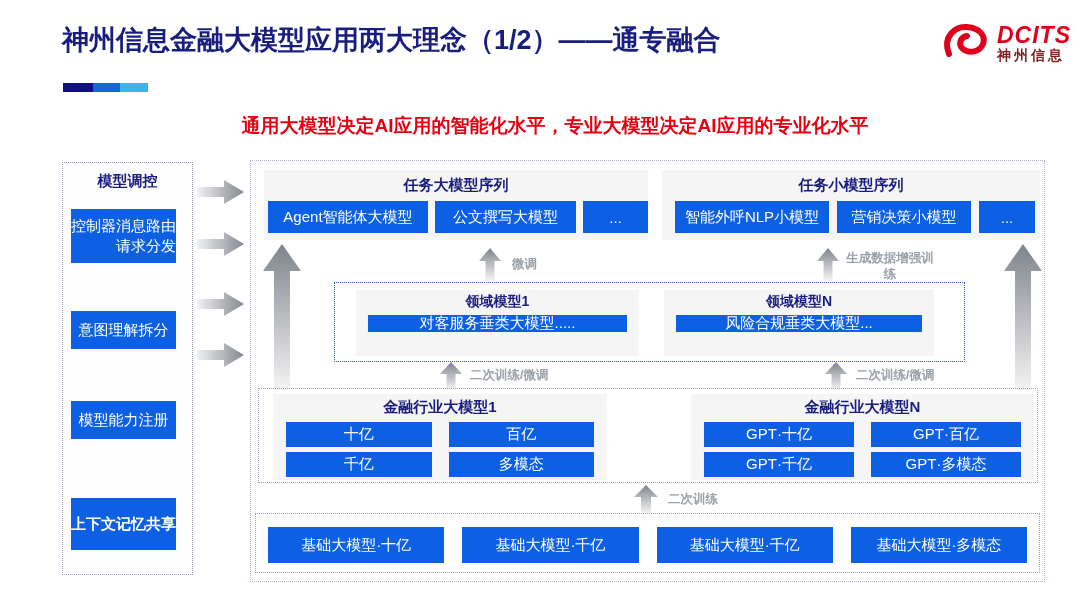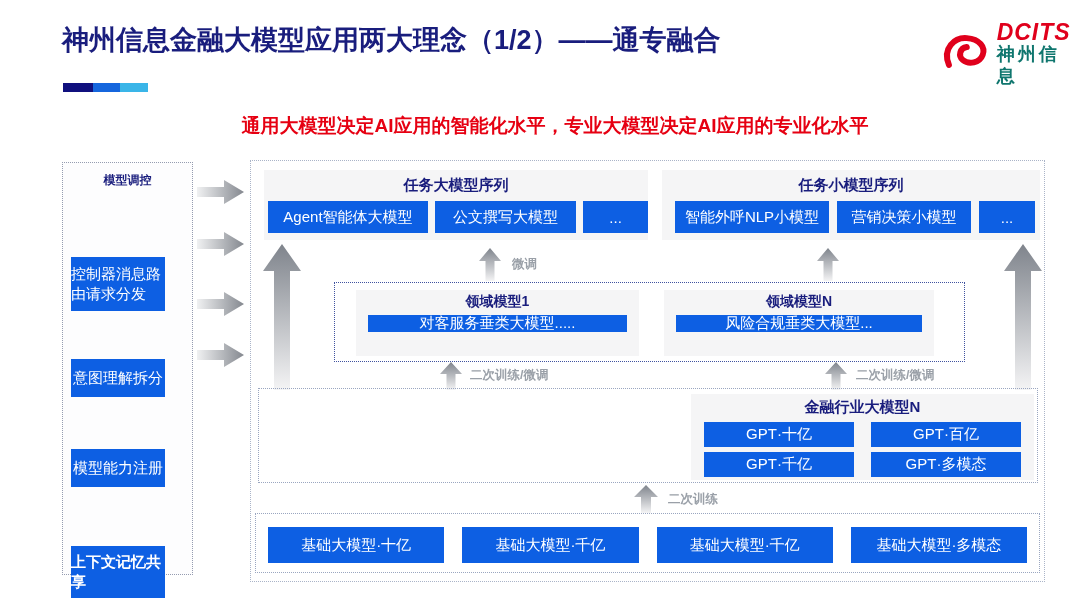--- a/index.html
+++ b/index.html
@@ -17,27 +17,27 @@
   
   .title{position:absolute;left:62px;top:22px;font-size:27px;font-weight:bold;color:var(--navy);white-space:nowrap;}
   .accent-bar{position:absolute;left:63px;top:83px;height:9px;display:flex;}
   .accent-bar span{display:block;height:100%;}
   .accent-bar .b1{width:30px;background:var(--bar-dark,#10107e);}
   .accent-bar .b2{width:27px;background:var(--bar-mid,#1566dd);}
   .accent-bar .b3{width:28px;background:var(--bar-light,#3ab5e8);}
   .subtitle{position:absolute;left:140px;top:113px;width:830px;text-align:center;font-size:19px;font-weight:bold;color:var(--red);}
   .logo{position:absolute;left:940px;top:20px;display:flex;align-items:center;gap:7px;}
   .logo-en{font-size:23px;font-weight:800;font-style:italic;color:#e0001c;letter-spacing:1px;line-height:1.05;}
-  .logo-cn{font-size:18px;font-weight:bold;color:#0f766e;letter-spacing:3px;line-height:1.2;}
+  .logo-cn{font-size:14px;font-weight:bold;color:#7f1d1d;letter-spacing:3px;line-height:1.2;}
 
   
   .sidebar{position:absolute;left:62px;top:162px;width:131px;height:413px;border:1px dotted #959cb0;background:#fdfdfe;}
-  .side-title{position:absolute;left:0;top:9px;width:100%;text-align:center;font-size:12px;font-weight:bold;color:var(--navy);}
-  .side-btn{position:absolute;left:8px;width:94px;background:var(--accent-blue);color:#fff;font-size:15px;
-            display:flex;align-items:center;justify-content:center;text-align:left;line-height:1.35;margin-top:48px;}
+  .side-title{position:absolute;left:0;top:9px;width:100%;text-align:center;font-size:15px;font-weight:bold;color:var(--navy);}
+  .side-btn{position:absolute;left:8px;width:105px;background:var(--accent-blue);color:#fff;font-size:15px;
+            display:flex;align-items:center;justify-content:center;text-align:right;line-height:1.35;}
   .sb1{top:46px;height:54px;}
   .sb2{top:148px;height:38px;}
   .sb3{top:238px;height:38px;}
   .sb4{top:335px;height:52px;font-weight:bold;}
 
   
   .outer-box{position:absolute;left:250px;top:160px;width:795px;height:422px;border:1px dotted #aab4c8;}
 
   
   .panel-title{text-align:center;font-weight:bold;color:var(--navy);}
@@ -166,20 +166,21 @@
       <path d="M19 0 L38 27 L27 27 L27 146 L11 146 L11 27 L0 27 Z" fill="url(#gradUp)"></path>
     </svg>
 
   <svg class="arrow" style="left:479px;top:248px" width="22" height="33">
       <path d="M11 0 L22 13 L15.5 13 L15.5 33 L6.5 33 L6.5 13 L0 13 Z" fill="url(#gradUp)"></path>
     </svg>
   <div class="flow-label" style="left:512px;top:256px">微调</div>
   <svg class="arrow" style="left:817px;top:248px" width="22" height="33">
       <path d="M11 0 L22 13 L15.5 13 L15.5 33 L6.5 33 L6.5 13 L0 13 Z" fill="url(#gradUp)"></path>
     </svg>
+  <div class="flow-label wrap" style="left:843px;top:250px">生成数据增强训练</div>
 
   <div class="domain-box">
     <div class="domain-panel domain-left">
       <div class="panel-title">领域模型1</div>
       <div class="btn">对客服务垂类大模型.....</div>
     </div>
     <div class="domain-panel domain-right">
       <div class="panel-title">领域模型N</div>
       <div class="btn">风险合规垂类大模型...</div>
     </div>
@@ -188,20 +189,29 @@
   <svg class="arrow" style="left:440px;top:362px" width="22" height="28">
       <path d="M11 0 L22 12 L15.5 12 L15.5 28 L6.5 28 L6.5 12 L0 12 Z" fill="url(#gradUp)"></path>
     </svg>
   <div class="flow-label" style="left:470px;top:367px">二次训练/微调</div>
   <svg class="arrow" style="left:825px;top:362px" width="22" height="28">
       <path d="M11 0 L22 12 L15.5 12 L15.5 28 L6.5 28 L6.5 12 L0 12 Z" fill="url(#gradUp)"></path>
     </svg>
   <div class="flow-label" style="left:856px;top:367px">二次训练/微调</div>
 
   <div class="industry-box">
+    <div class="industry-panel industry-left">
+      <div class="panel-title">金融行业大模型1</div>
+      <div class="industry-grid">
+        <div class="btn">十亿</div>
+        <div class="btn">百亿</div>
+        <div class="btn">千亿</div>
+        <div class="btn">多模态</div>
+      </div>
+    </div>
     <div class="industry-panel industry-right">
       <div class="panel-title">金融行业大模型N</div>
       <div class="industry-grid">
         <div class="btn">GPT·十亿</div>
         <div class="btn">GPT·百亿</div>
         <div class="btn">GPT·千亿</div>
         <div class="btn">GPT·多模态</div>
       </div>
     </div>
   </div>

